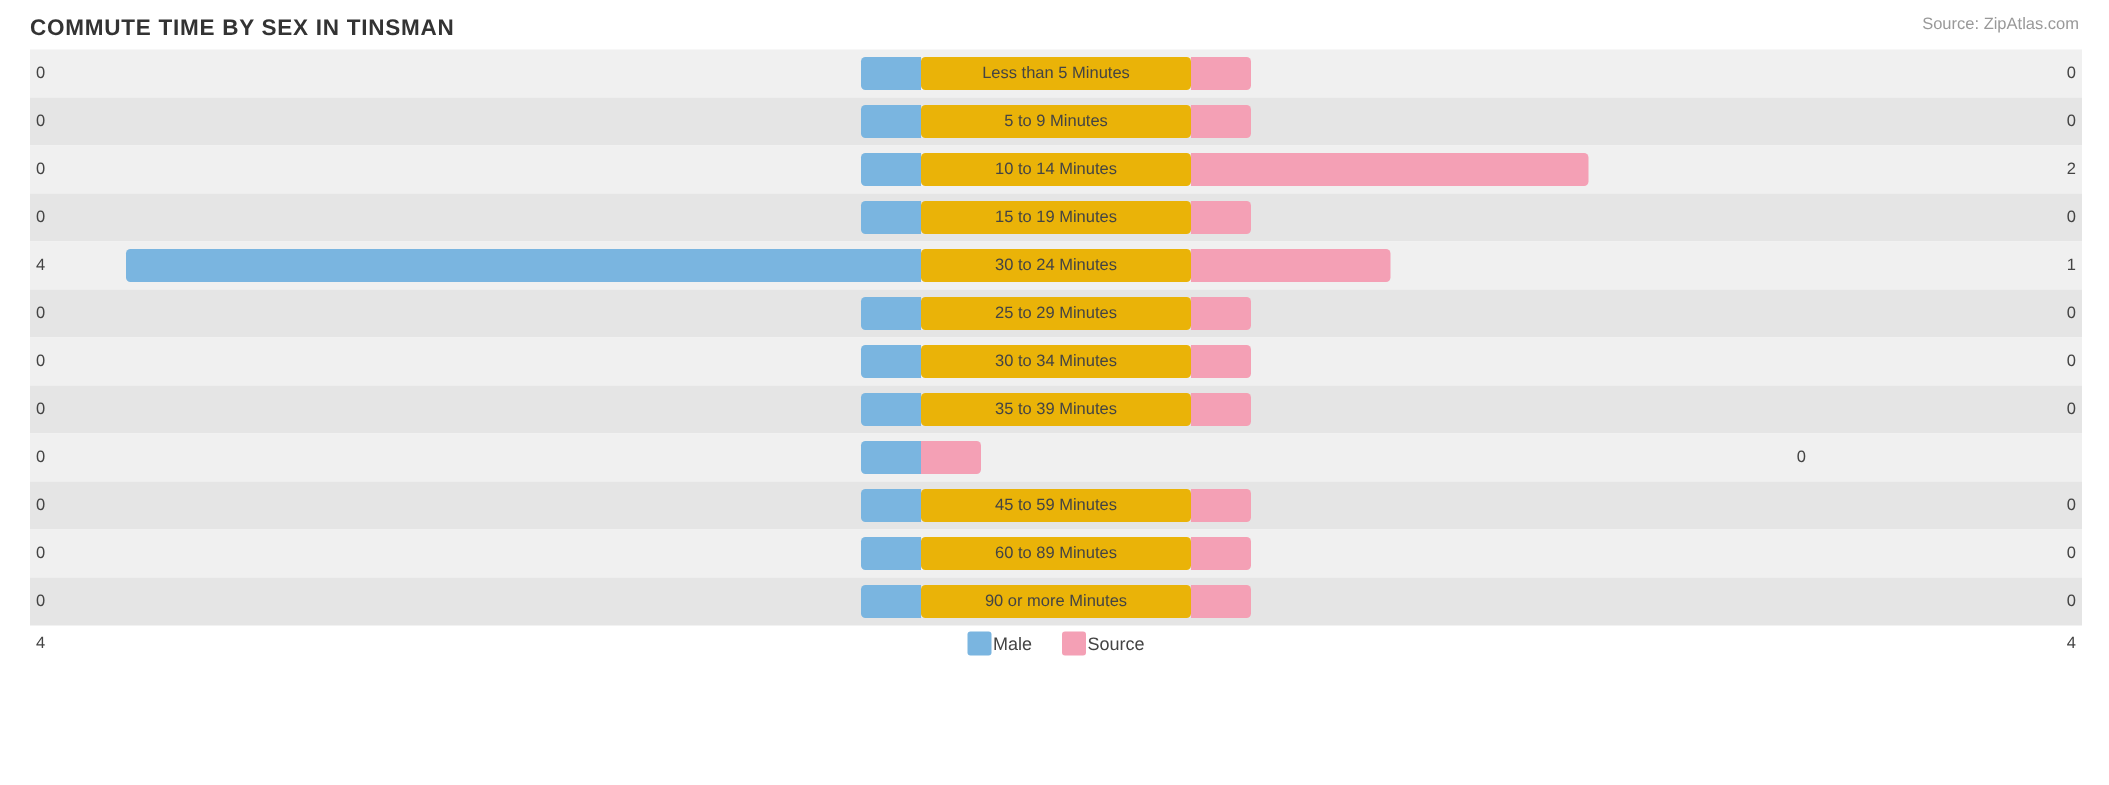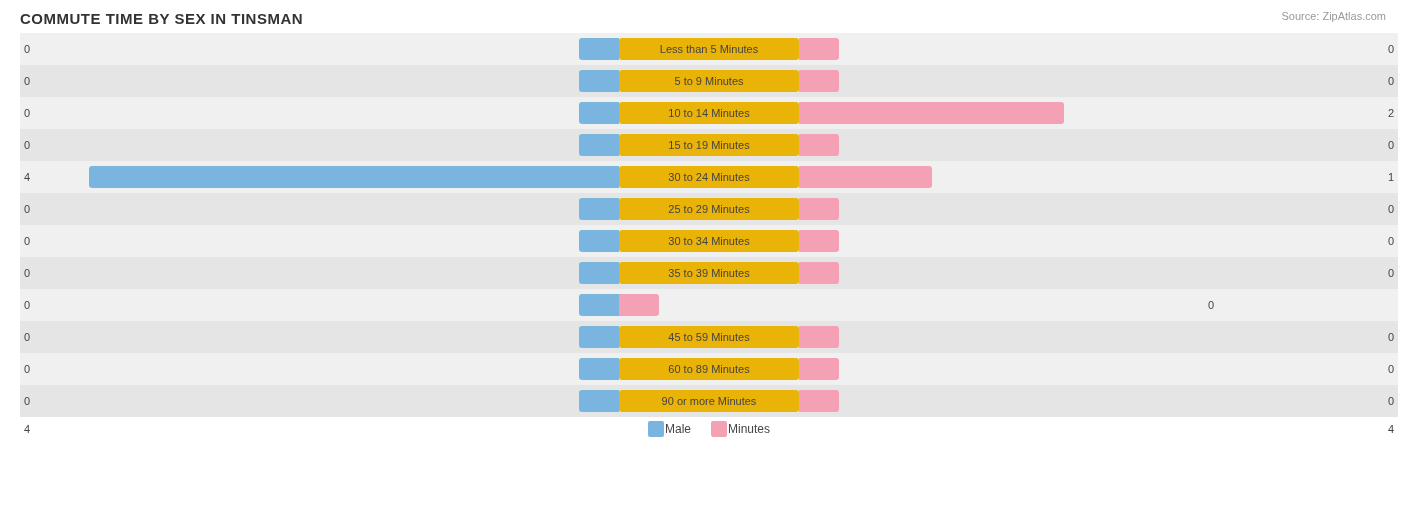--- a/index.html
+++ b/index.html
@@ -6,21 +6,21 @@
     body {
       font-family: Arial, sans-serif;
       background: #fff;
       width: 1406px;
       height: 523px;
       overflow: hidden;
     }
     .chart-container {
       width: 1406px;
       height: 367px;
-      padding: 10px 8px 40px 20px;
+      padding: 10px 18px 40px 20px;
       position: relative;
     }
     .chart-title {
       font-size: 15px;
       font-weight: bold;
       color: #333;
       text-transform: uppercase;
       letter-spacing: 0.5px;
       margin-bottom: 6px;
     }
@@ -288,19 +288,19 @@
 
     <div class="bottom-area">
       <div class="bottom-val">4</div>
       <div class="legend">
         <div class="legend-item">
           <div class="legend-swatch" style="background:#7ab5e0;"></div>
           <span>Male</span>
         </div>
         <div class="legend-item">
           <div class="legend-swatch" style="background:#f4a0b5;"></div>
-          <span>Minutes</span>
+          <span>Source</span>
         </div>
       </div>
       <div class="bottom-val">4</div>
     </div>
   </div>
 </div>
 
 </body></html>

